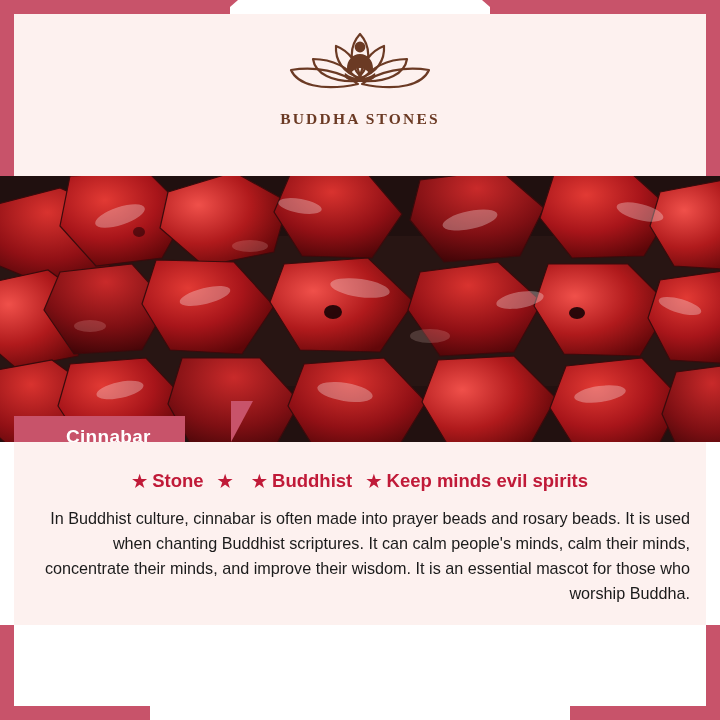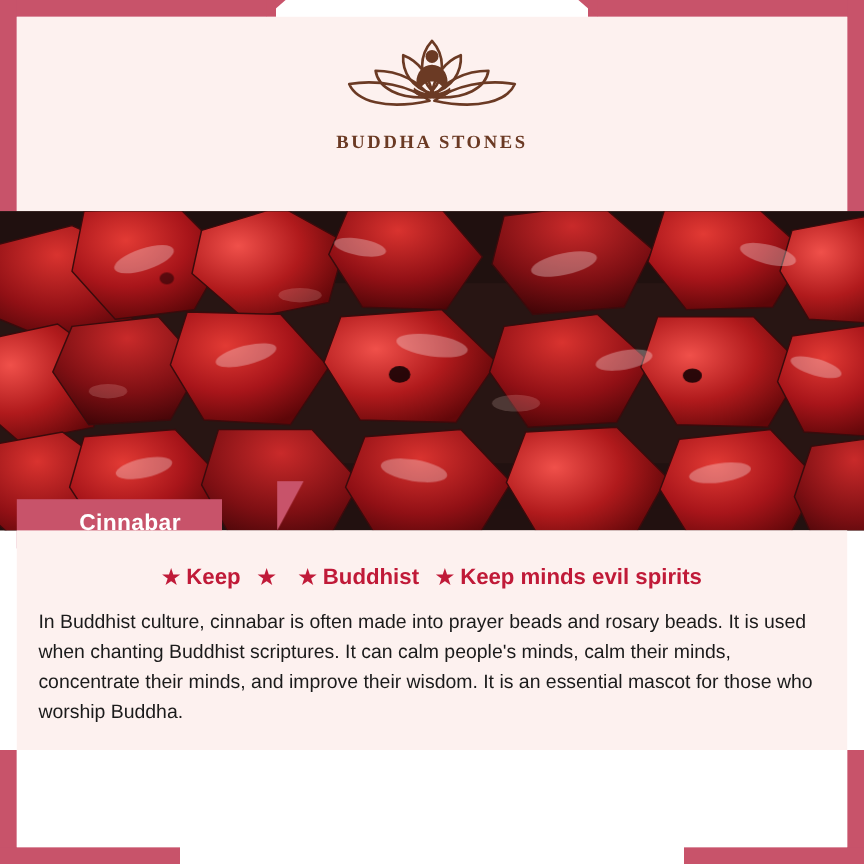--- a/index.html
+++ b/index.html
@@ -231,21 +231,21 @@
   }
 
   .description {
     position: absolute;
     left: 18px;
     right: 16px;
     top: 64px;
     color: #1b1b1b;
     font-size: 16.2px;
     line-height: 25px;
-    text-align: left;
+    text-align: right;
   }
 
   .bottom-white {
     position: absolute;
     left: 14px;
     right: 14px;
     bottom: 14px;
     height: 81px;
     background: #ffffff;
   }
@@ -382,21 +382,21 @@
   <div class="stone-label">
     <span>Cinnabar</span>
   </div>
   <div class="stone-label-notch"></div>
 
   <div class="content">
 
     <div class="benefits">
       <div class="benefit">
         <span class="star">★</span>
-        <span>Keep</span>
+        <span>Stone</span>
       </div>
       <div class="benefit">
         <span class="star">★</span>
       </div>
       <div class="benefit">
         <span class="star">★</span>
         <span>Buddhist</span>
       </div>
       <div class="benefit">
         <span class="star">★</span>

